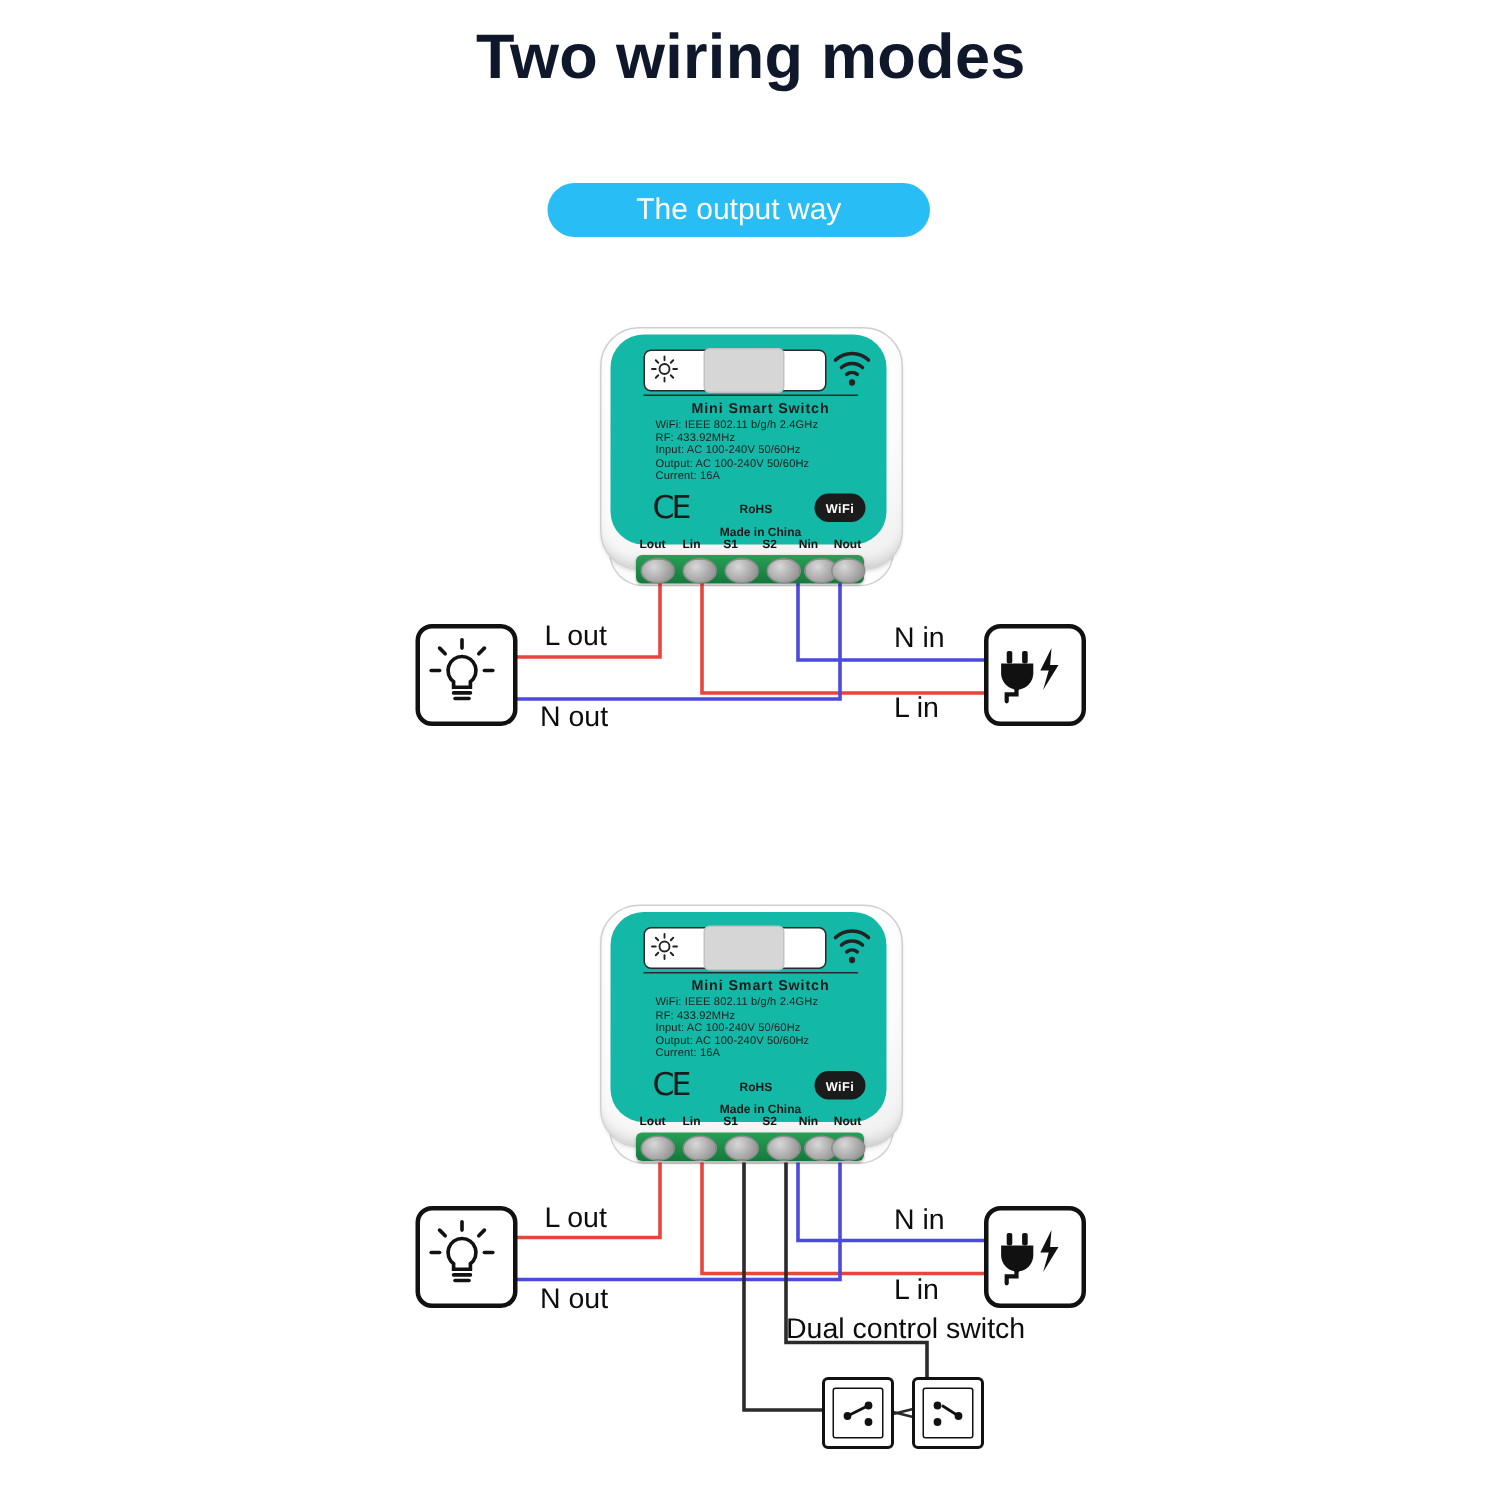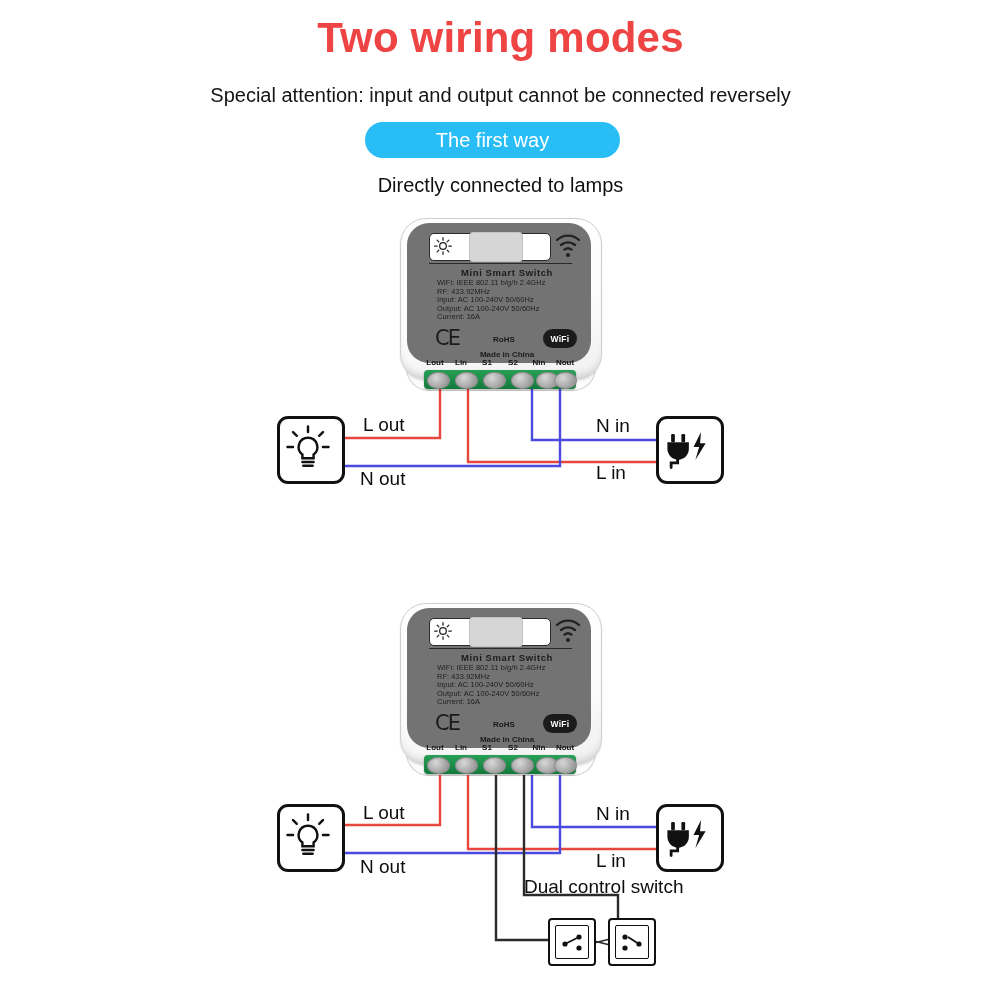--- a/index.html
+++ b/index.html
@@ -5,21 +5,21 @@
   html,body{margin:0;padding:0;}
   body{
     width:1001px;height:1001px;background:#ffffff;
     font-family:"Liberation Sans", sans-serif;
     color:#111;overflow:hidden;position:relative;
   }
   .page{position:relative;width:1001px;height:1001px;}
 
   .title{
     position:absolute;left:0;top:14px;width:1001px;text-align:center;
-    font-size:42px;font-weight:bold;letter-spacing:.2px;color:#ef4444;
+    font-size:42px;font-weight:bold;letter-spacing:.2px;color:#0f172a;
   }
   .subtitle{
     position:absolute;left:0;top:84px;width:1001px;text-align:center;
     font-size:20px;color:#151515;
   }
 
   .pill{
     position:absolute;height:36px;border-radius:18px;background:#29bdf5;
     color:#fff;font-size:20px;display:flex;align-items:center;justify-content:center;
   }
@@ -39,21 +39,21 @@
   .dev2{left:400px;top:603px;}
 
   .dev-body{
     position:absolute;left:0;top:0;width:200px;height:160px;
     background:linear-gradient(170deg,#ffffff 0%,#fdfdfd 55%,#f0f0f0 100%);
     border:1.6px solid #cfcfcf;border-radius:26px;
     box-shadow:inset 0 -7px 10px -6px rgba(0,0,0,.22), 0 1px 2px rgba(0,0,0,.10);
   }
   .dev-inner{
     position:absolute;left:7px;top:5px;width:184px;height:140px;
-    border-radius:22px;background:#737373;
+    border-radius:22px;background:#14b8a6;
   }
   .top-slot{
     position:absolute;left:22px;top:10px;width:120px;height:26px;
     border:1.4px solid #2a2a2a;border-radius:5px;background:#fff;
   }
   .btn-grey{
     position:absolute;left:62px;top:9px;width:52px;height:28px;
     background:#d6d6d6;border-radius:4px;border:1px solid #c2c2c2;
   }
   .sun-ico{position:absolute;left:26px;top:13px;width:20px;height:20px;}
@@ -116,24 +116,22 @@
     position:absolute;width:62px;height:62px;border:3.4px solid #111;
     border-radius:11px;background:#fff;
   }
 </style>
 </head>
 <body>
 
 <div class="page">
 
   <div class="title">Two wiring modes</div>
-  <div class="subtitle">Special attention: input and output cannot be connected reversely</div>
-
-  <div class="pill pill1">The first way</div>
-  <div class="caption cap1">Directly connected to lamps</div>
+
+  <div class="pill pill1">The output way</div>
 
   <svg class="diagram" style="top:0;height:520px" viewBox="0 0 1001 520">
 
     <path d="M440,388 L440,438 L305,438" stroke="#e8453c" stroke-width="2.4" fill="none"></path>
 
     <path d="M468,388 L468,462 L672,462" stroke="#e8453c" stroke-width="2.4" fill="none"></path>
 
     <path d="M532,388 L532,440 L672,440" stroke="#4a4ae0" stroke-width="2.4" fill="none"></path>
 
     <path d="M560,388 L560,466 L305,466" stroke="#4a4ae0" stroke-width="2.4" fill="none"></path>

